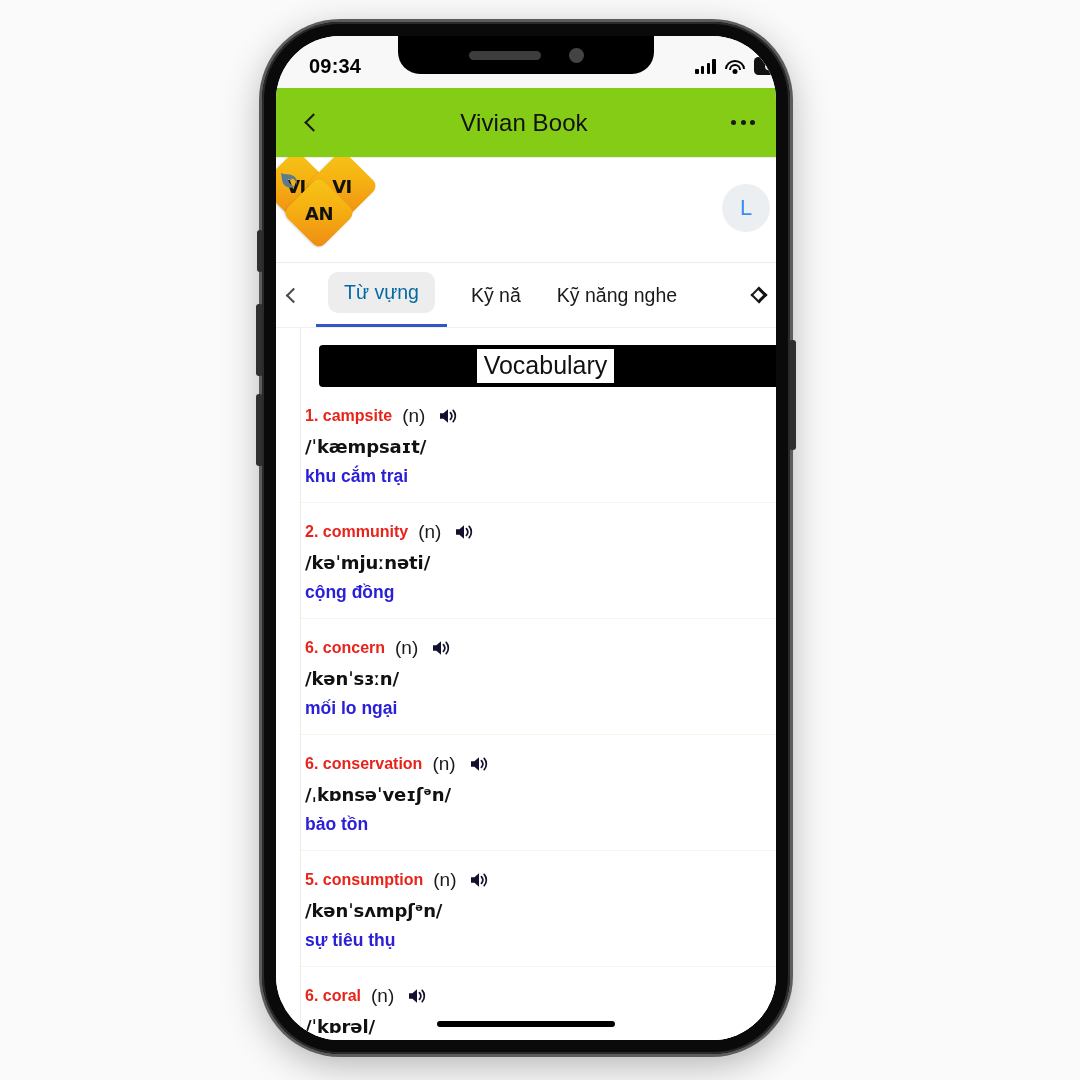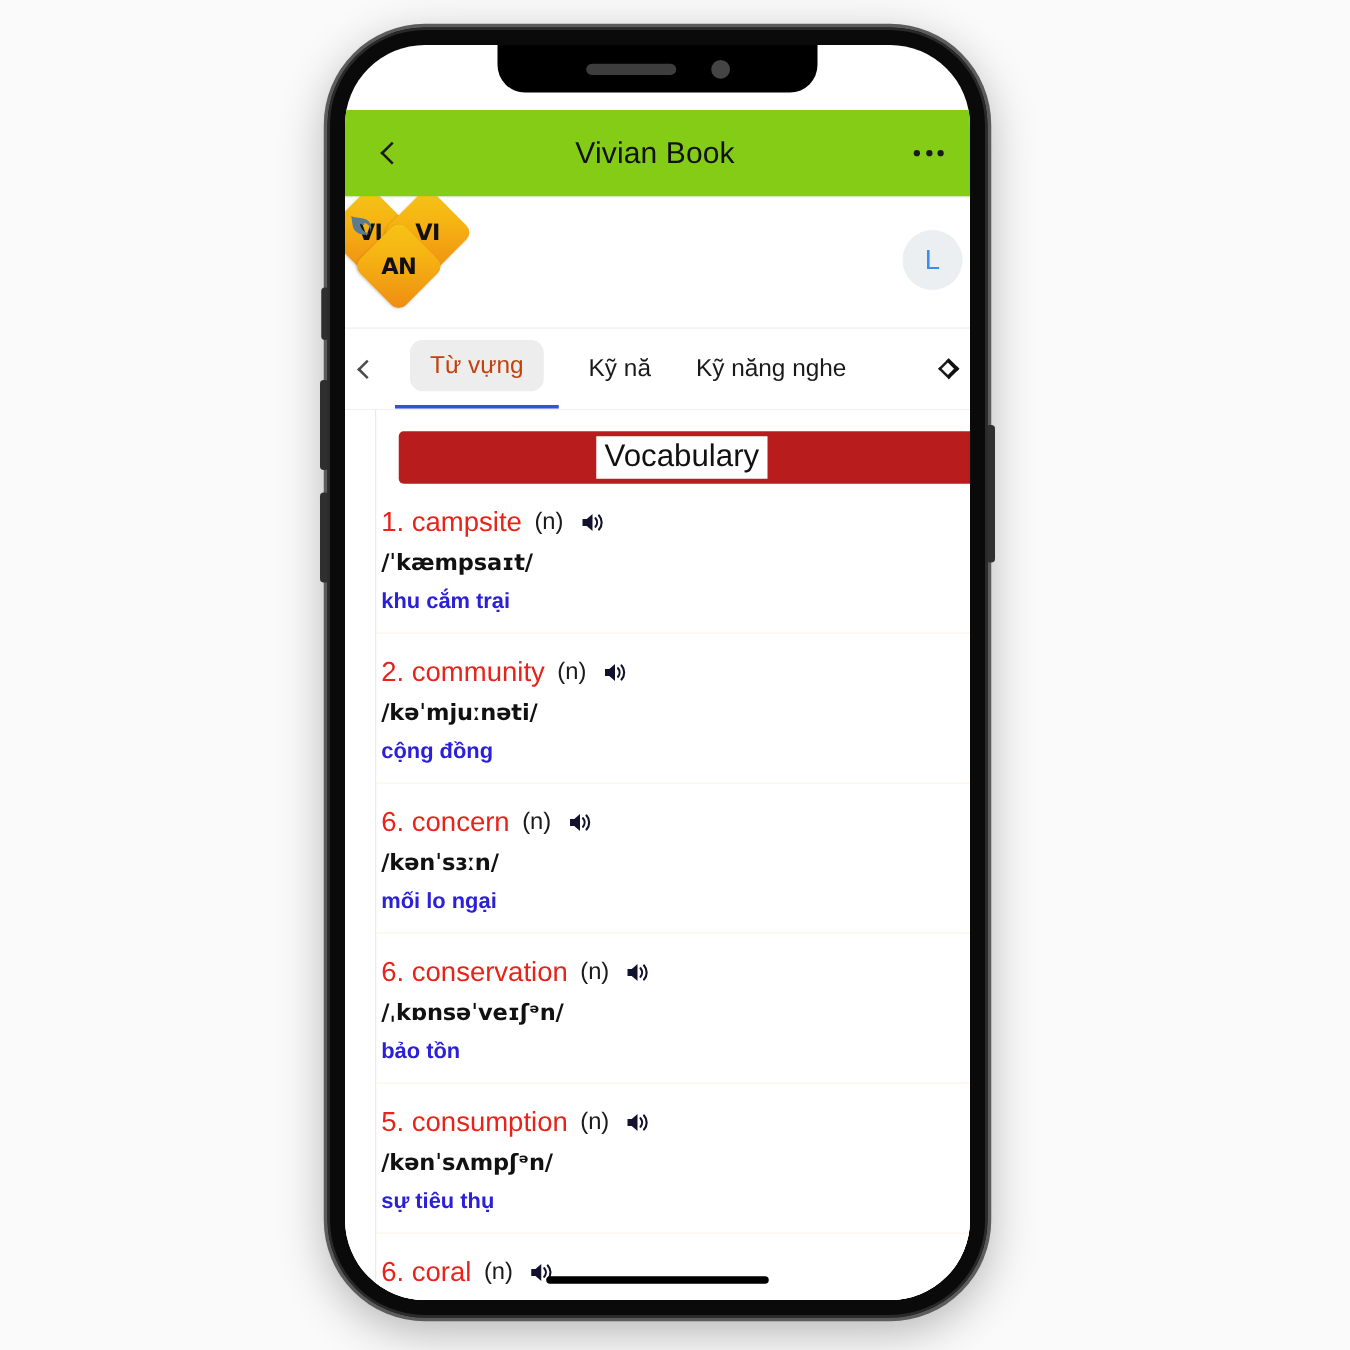--- a/index.html
+++ b/index.html
@@ -217,21 +217,21 @@
   }
   .tab{
     white-space:nowrap;
     font-size:19.5px; color:#1a1a1a;
     padding:0 18px;
     height:100%;
     display:flex; align-items:center;
     cursor:pointer; flex:none;
     position:relative;
   }
-  .tab.active{ color:#c2410c;align-items:center; }
+  .tab.active{ color:#0369a1;align-items:center; }
   .tab.active .tab-pill{
     background:#EDEDED;
     border-radius:10px;
     padding:9px 16px;
     margin-top:-6px;
   }
   .tab-pill{ padding:9px 0; }
   .tab.active::after{
     content:"";
     position:absolute; left:6px; right:6px; bottom:0;
@@ -252,21 +252,21 @@
   #doc{
     position:absolute;
     left:24px; top:0; right:-36px; bottom:0;
     background:#fff;
     border-left:1px solid #EFE9E2;
     padding:0;
   }
   #voc-banner{
     margin:17px 0 0 18px;
     height:42px;
-    background:#b91c1c;
+    background:#000000;
     border-radius:4px;
     display:flex; align-items:center; justify-content:center;
     padding-right:40px;
   }
   #voc-banner-text{
     background:#fff;
     color:#111;
     font-size:25px;
     font-weight:400;
     padding:1px 7px;
@@ -279,22 +279,22 @@
     border-bottom:1.5px solid #FBF3EA;
     margin-left:0;
   }
   .entry:first-of-type{ border-top:none; }
   .entry-head{
     display:flex; align-items:center; gap:10px;
     margin-bottom:9px;
   }
   .word{
     color:#E8231A;
-    font-size:22px;
-    font-weight:400;
+    font-size:16px;
+    font-weight:700;
     font-family:"Liberation Sans", sans-serif;
   }
   .pos{
     color:#1b1b1b;
     font-size:19px;
     font-weight:400;
   }
   .speaker{
     margin-left:4px;
     width:20px; height:18px;
@@ -336,20 +336,39 @@
   <div class="side-btn" id="btn-vol-down"></div>
   <div class="side-btn" id="btn-power"></div>
 
   <div id="screen">
 
     <div id="notch">
       <div id="notch-speaker"></div>
       <div id="notch-camera"></div>
     </div>
 
+    <div id="status-bar">
+      <div id="status-time">09:34</div>
+      <div id="status-icons">
+        <div class="sig-bars">
+          <i></i>
+            <i></i>
+            <i></i>
+            <i></i>
+        </div>
+        <div id="wifi-icon">
+          <span class="w1"></span>
+            <span class="w2"></span>
+            <span class="w3"></span>
+        </div>
+        <div id="battery-icon">
+          <span id="battery-level">63</span>
+        </div>
+      </div>
+    </div>
 
     <div id="nav-bar">
       <div id="back-button">
         <span class="chev left"></span>
       </div>
       <div id="nav-title">Vivian Book</div>
       <div id="more-button">
         <i></i>
         <i></i>
         <i></i>

